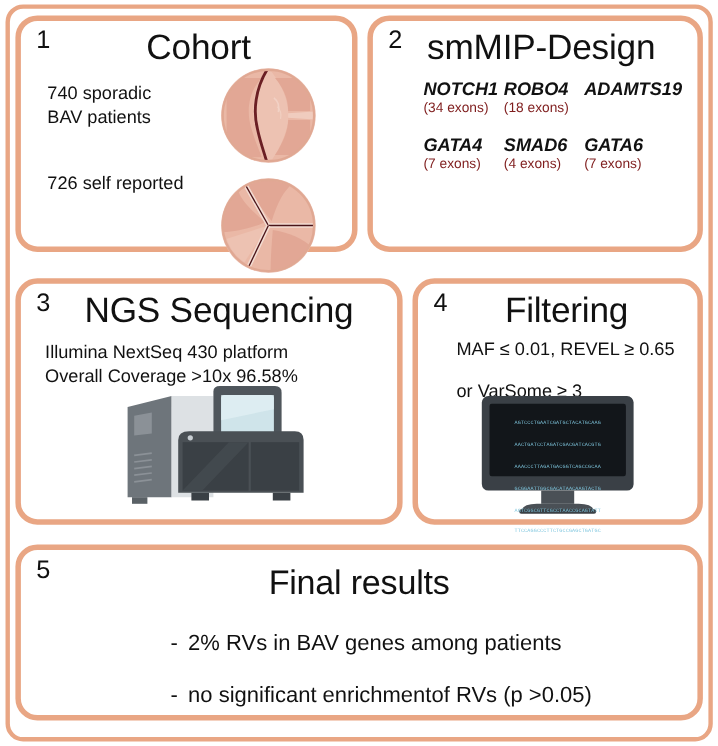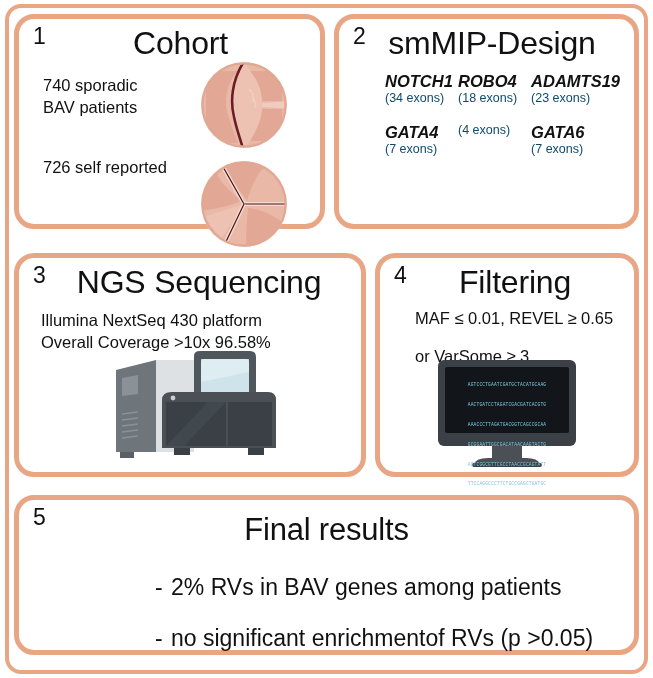--- a/index.html
+++ b/index.html
@@ -108,21 +108,21 @@
   .gene-name {
     font-size: 16.5px;
     font-style: italic;
     font-weight: 600;
     line-height: 1.15;
     color: #111111;
   }
   .gene-exons {
     font-size: 12.5px;
     line-height: 1.2;
-    color: #0c4a6e;
+    color: #7f1d1d;
   }
 
   
   #panel-3 { left: 14px;  top: 253px; width: 352px; height: 224px; }
   #panel-3 .panel-title { padding-left: 18px; }
   .p3-lines {
     position: absolute;
     left: 22px;
     top: 52px;
     right: 10px;
@@ -165,21 +165,21 @@
     color: #7FC6DE;
     white-space: pre;
     text-align: center;
   }
 
   
   #panel-5 { left: 14px;  top: 495px; width: 625px; height: 160px; }
   #panel-5 .panel-title { font-size: 31px; padding-top: 14px; }
   .p5-results {
     margin: 26px 0 0 96px;
-    font-size: 23px;
+    font-size: 20px;
     line-height: 1.28;
     color: #111111;
   }
   .p5-results li { margin-bottom: 22px; list-style: none; }
   .p5-results .dash { display: inline-block; width: 16px; }
 </style>
 </head>
 <body>
 
 <div class="figure">
@@ -267,27 +267,27 @@
       <div>
         <div class="gene-name">NOTCH1</div>
         <div class="gene-exons">(34 exons)</div>
       </div>
       <div>
         <div class="gene-name">ROBO4</div>
         <div class="gene-exons">(18 exons)</div>
       </div>
       <div>
         <div class="gene-name">ADAMTS19</div>
-        <div class="gene-exons">(23 exons)</div>
       </div>
       <div>
         <div class="gene-name">GATA4</div>
         <div class="gene-exons">(7 exons)</div>
       </div>
       <div>
+        <div class="gene-name">SMAD6</div>
         <div class="gene-exons">(4 exons)</div>
       </div>
       <div>
         <div class="gene-name">GATA6</div>
         <div class="gene-exons">(7 exons)</div>
       </div>
     </div>
   </div>
 
   <div class="panel" id="panel-3">

